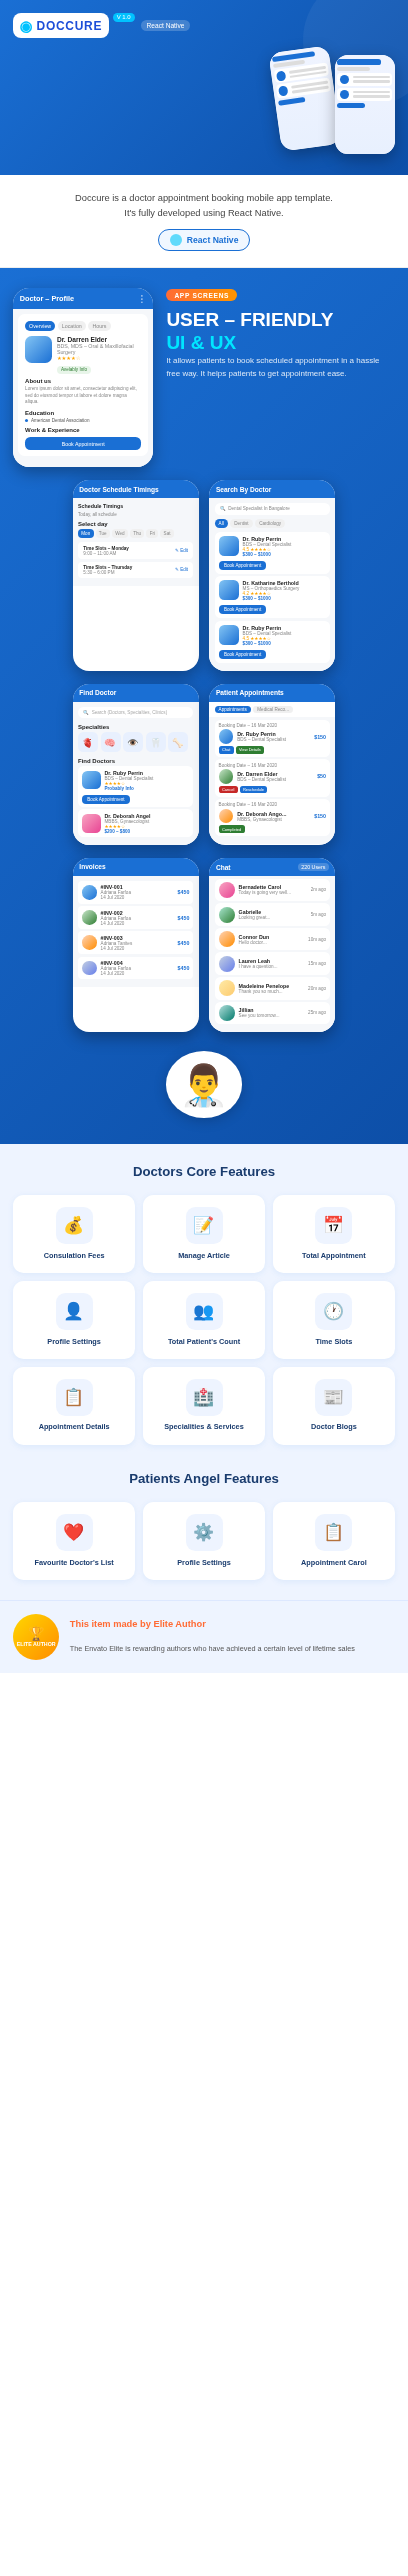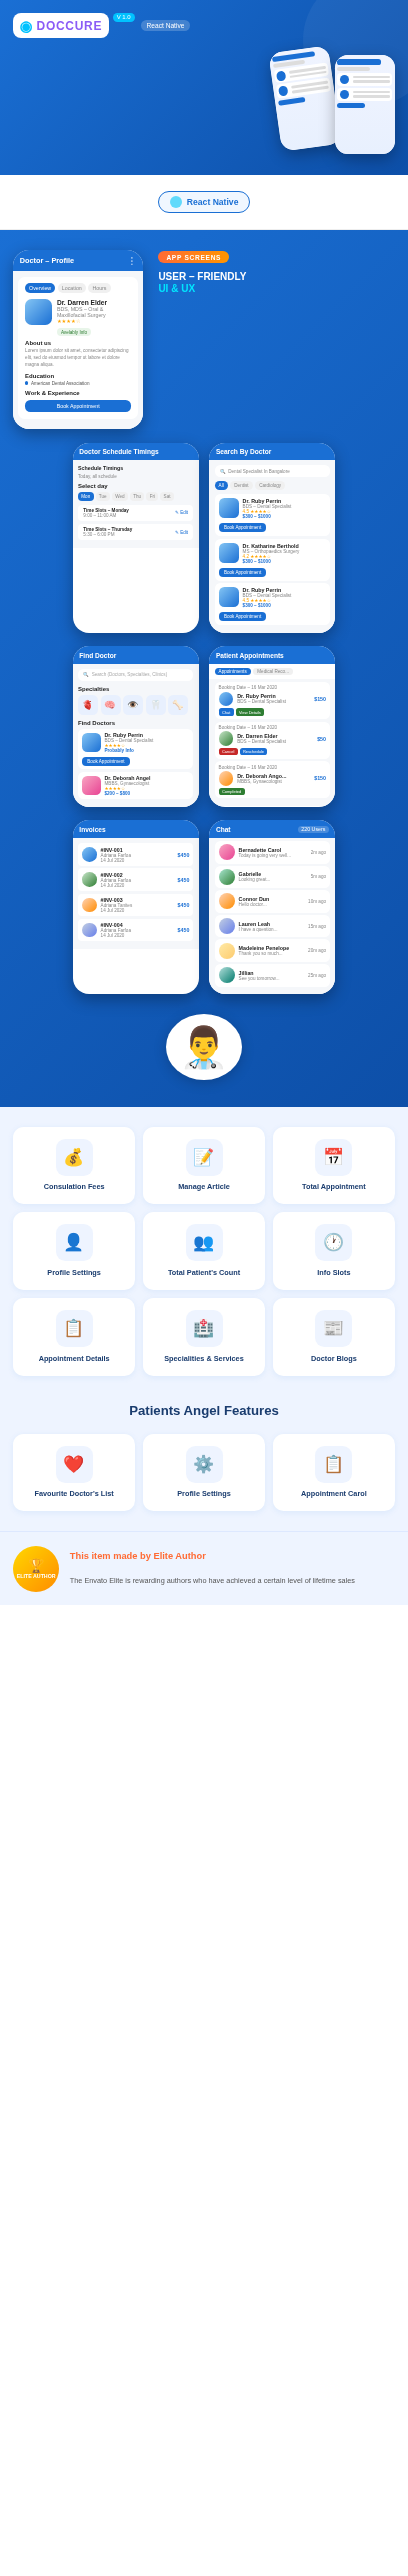--- a/index.html
+++ b/index.html
@@ -33,21 +33,21 @@
     }
     .logo-box {
       background: #fff;
       border-radius: 8px;
       padding: 4px 6.6px;
       display: flex;
       align-items: center;
       gap: 4px;
     }
     .logo-text {
-      color: #8b5cf6;
+      color: #1d4ed8;
       font-weight: 800;
       font-size: 12px;
       letter-spacing: 0.7px;
     }
     .logo-dot {
       color: #00c2ff;
       font-size: 14.6px;
       font-weight: 900;
     }
     .version-badge {
@@ -199,36 +199,36 @@
       font-weight: 700;
       padding: 2.6px 8px;
       border-radius: 6.6px;
       display: inline-block;
       margin-bottom: 8px;
       text-transform: uppercase;
       letter-spacing: 0.7px;
     }
     .screens-title {
       color: #fff;
-      font-size: 10px;
+      font-size: 19px;
       font-weight: 900;
       line-height: 1.2;
     }
     .screens-title .ux {
       color: #00e5ff;
     }
     .screens-desc {
       color: rgba(255,255,255,0.85);
       font-size: 8px;
       line-height: 1.6;
     }
 
     
     .phone-display {
-      width: 130px;
+      width: 140px;
       background: #fff;
       border-radius: 16px;
       overflow: hidden;
       box-shadow: 0 5.3px 16px rgba(0,0,0,0.3);
     }
     .phone-header {
       background: #1a6fd4;
       padding: 5.3px 6.6px;
       display: flex;
       align-items: center;
@@ -729,20 +729,21 @@
             </div>
           </div>
           <div class="btn-blue-sm"></div>
         </div>
       </div>
     </div>
   </div>
 </div>
 
 <div class="desc-section">
+  <p class="desc-text">Doccure is a doctor appointment booking mobile app template. It's fully developed using React Native.</p>
   <div class="react-native-badge">
     <span class="rn-icon"></span>
     <span>React Native</span>
   </div>
 </div>
 
 <div class="app-screens-section">
   <div class="screens-inner">
 
     <div class="screens-left">
@@ -780,20 +781,21 @@
         </div>
       </div>
     </div>
 
     <div class="screens-right">
       <span class="app-screens-badge">APP SCREENS</span>
       <div class="screens-title">
         <span>USER – FRIENDLY</span><br>
         <span class="ux">UI &amp; UX</span>
       </div>
+      <p class="screens-desc">It allows patients to book scheduled appointment in a hassle free way. It helps patients to get appointment ease.</p>
     </div>
   </div>
 
   <div class="two-phones-row" style="margin-top:13.2px;">
 
     <div class="schedule-phone">
       <div class="schedule-header">
         <div class="schedule-title">Doctor Schedule Timings</div>
       </div>
       <div class="schedule-body">
@@ -1100,20 +1102,21 @@
 
   <div style="text-align:center;margin-top:13.2px;padding:6.6px;">
     <div style="display:inline-block;background:#fff;border-radius:50%;padding:13.2px;box-shadow:0 2.6px 13.2px rgba(0,0,0,0.2);">
       <div style="font-size:40px;line-height:1;">👨‍⚕️</div>
     </div>
   </div>
 
 </div>
 
 <div class="core-features-section">
+  <h2 class="core-title">Doctors Core Features</h2>
   <div class="features-grid">
 
     <div class="feature-card-blue">
       <div class="feat-icon">💰</div>
       <div class="feat-label">Consulation Fees</div>
     </div>
 
     <div class="feature-card-blue">
       <div class="feat-icon">📝</div>
       <div class="feat-label">Manage Article</div>
@@ -1129,21 +1132,21 @@
       <div class="feat-label">Profile Settings</div>
     </div>
 
     <div class="feature-card-blue">
       <div class="feat-icon">👥</div>
       <div class="feat-label">Total Patient's Count</div>
     </div>
 
     <div class="feature-card-blue">
       <div class="feat-icon">🕐</div>
-      <div class="feat-label">Info Slots</div>
+      <div class="feat-label">Time Slots</div>
     </div>
 
     <div class="feature-card-blue">
       <div class="feat-icon">📋</div>
       <div class="feat-label">Appointment Details</div>
     </div>
 
     <div class="feature-card-blue">
       <div class="feat-icon">🏥</div>
       <div class="feat-label">Specialities &amp; Services</div>

